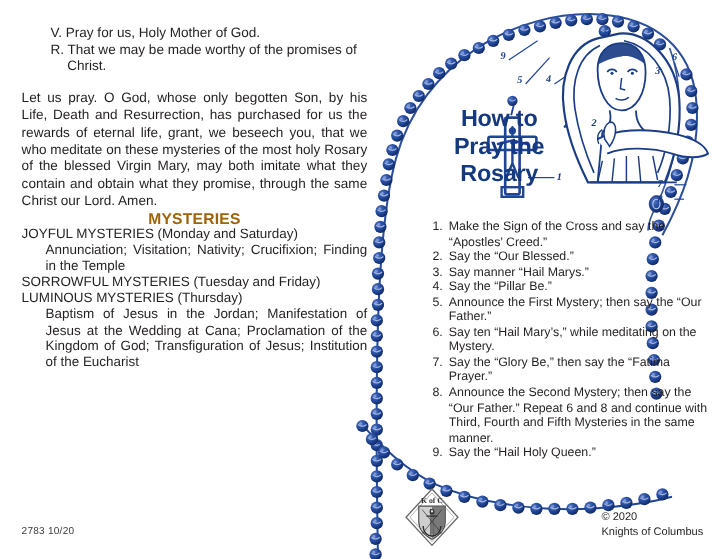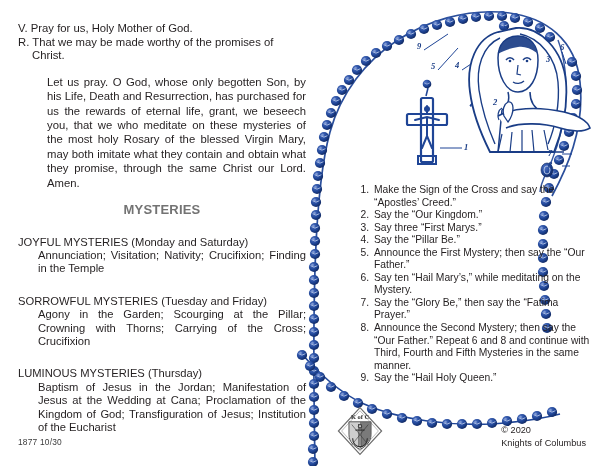--- a/index.html
+++ b/index.html
@@ -10,31 +10,31 @@
     color:#231f20;
     position:relative;
   }
   .card{position:absolute;inset:0;background:#fff;}
 
   
   .left{
     position:absolute;left:18px;top:22px;width:288px;
     font-size:11.3px;line-height:13.6px;
   }
-  .vr-block{margin-bottom:0;}
+  .vr-block{margin-bottom:0;margin-left:24px;}
   .hang{padding-left:14px;text-indent:-14px;}
   .para{
     margin-top:12px;text-align:justify;
-    font-size:11.3px;line-height:14.4px;margin-left:29px;
+    font-size:11.3px;line-height:14.4px;
   }
   .mysteries-head{
-    margin-top:13px;text-align:center;font-weight:bold;
-    font-size:13px;letter-spacing:.2px;color:#737373;
-  }
-  .mys-group{margin-top:19px;font-size:11.2px;line-height:13.4px;}
+    text-align:center;font-weight:bold;
+    font-size:13px;letter-spacing:.2px;color:#a16207;
+  }
+  .mys-group{margin-top:0;font-size:11.2px;line-height:13.4px;}
   .mys-group:first-of-type{margin-top:6px;}
   .mys-title{white-space:nowrap;}
   .mys-body{padding-left:20px;text-align:justify;}
   .code{
     position:absolute;left:18px;top:437px;
     font-size:8.4px;color:#3b3b3b;letter-spacing:.2px;
   }
 
   
   .right{position:absolute;left:330px;top:0;width:270px;height:466px;}
@@ -304,44 +304,48 @@
     <div class="para">Let us pray. O God, whose only begotten Son, by his Life, Death and Resurrection, has purchased for us the rewards of eternal life, grant, we beseech you, that we who meditate on these mysteries of the most holy Rosary of the blessed Virgin Mary, may both imitate what they contain and obtain what they promise, through the same Christ our Lord. Amen.</div>
 
     <div class="mysteries-head">MYSTERIES</div>
 
     <div class="mys-group">
       <div class="mys-title">JOYFUL MYSTERIES (Monday and Saturday)</div>
       <div class="mys-body">Annunciation; Visitation; Nativity; Crucifixion; Finding in the Temple</div>
     </div>
     <div class="mys-group">
       <div class="mys-title">SORROWFUL MYSTERIES (Tuesday and Friday)</div>
-      <div class="mys-body">Agony in the Garden; Scourging at the Pillar; Crowning with Thorns; Carrying of the Cross; Crucifixion</div>
     </div>
     <div class="mys-group">
       <div class="mys-title">LUMINOUS MYSTERIES (Thursday)</div>
       <div class="mys-body">Baptism of Jesus in the Jordan; Manifestation of Jesus at the Wedding at Cana; Proclamation of the Kingdom of God; Transfiguration of Jesus; Institution of the Eucharist</div>
     </div>
   </div>
 
-  <div class="code">1877  10/30</div>
+  <div class="code">2783  10/20</div>
 
   <div class="right">
+    <div class="howto">
+      <div>How to</div>
+      <div>Pray the</div>
+      <div>Rosary</div>
+    </div>
 
     <div class="steps">
       <div class="step">
         <span class="step-num">1.</span>
         <span class="step-txt">Make the Sign of the Cross and say the “Apostles’ Creed.”</span>
       </div>
       <div class="step">
         <span class="step-num">2.</span>
-        <span class="step-txt">Say the “Our Kingdom.”</span>
+        <span class="step-txt">Say the “Our Blessed.”</span>
       </div>
       <div class="step">
         <span class="step-num">3.</span>
-        <span class="step-txt">Say three “First Marys.”</span>
+        <span class="step-txt">Say manner “Hail Marys.”</span>
       </div>
       <div class="step">
         <span class="step-num">4.</span>
         <span class="step-txt">Say the “Pillar Be.”</span>
       </div>
       <div class="step">
         <span class="step-num">5.</span>
         <span class="step-txt">Announce the First Mystery; then say the “Our Father.”</span>
       </div>
       <div class="step">

